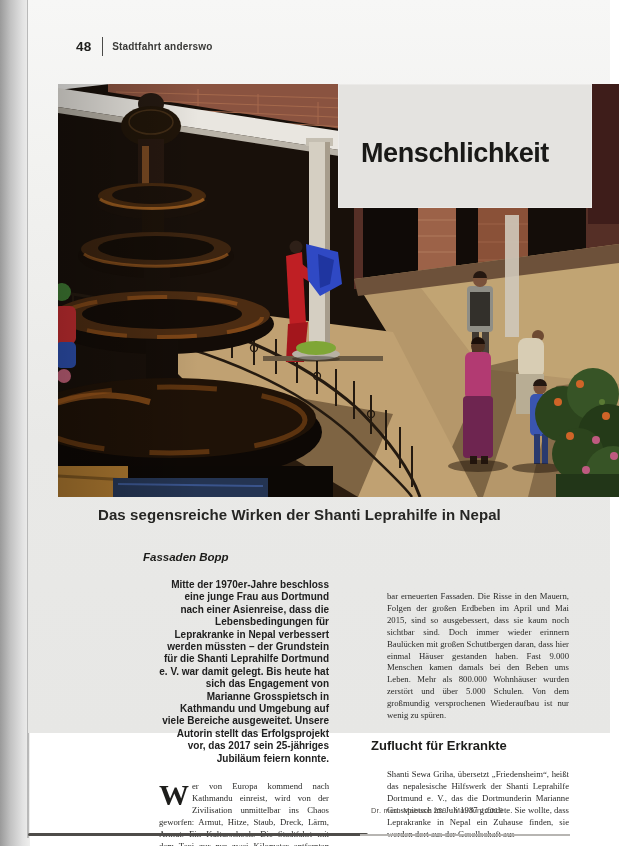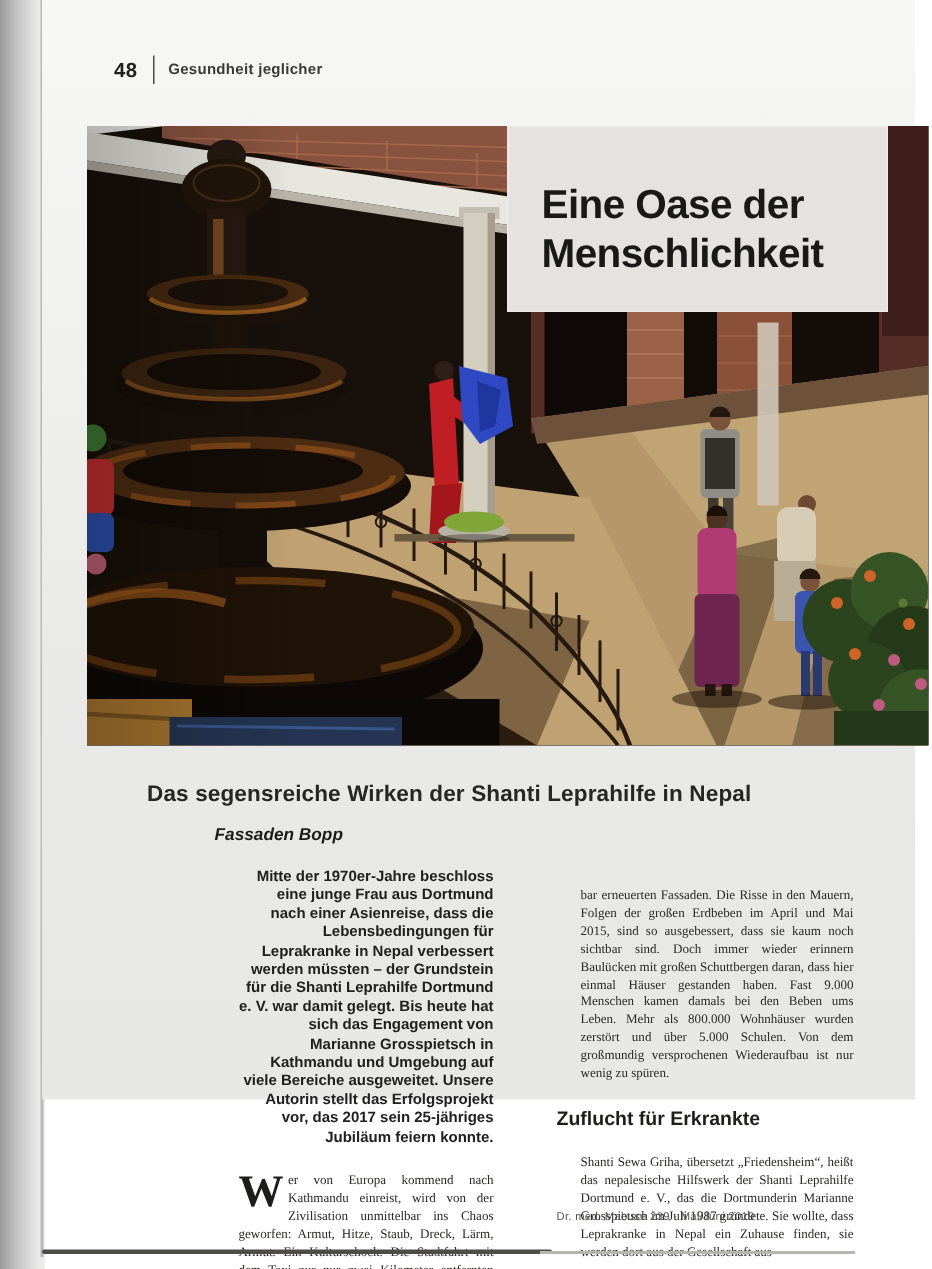--- a/index.html
+++ b/index.html
@@ -42,21 +42,21 @@
     position:absolute;left:280px;top:0;width:254px;height:124px;background:#e4e3e0;
     box-shadow:0 0 0 1px rgba(255,255,255,.25) inset;
     display:flex;flex-direction:column;justify-content:center;
     padding-left:23px;box-sizing:border-box;padding-top:14px;
   }
   .title-line{
     font-size:27px;line-height:33px;font-weight:bold;color:#191917;letter-spacing:-.4px;
   }
   
   .subtitle{
-    position:absolute;left:70px;top:521px;font-size:15px;font-weight:600;color:#262624;letter-spacing:.1px;text-align:center;
+    position:absolute;left:70px;top:506px;font-size:15px;font-weight:600;color:#262624;letter-spacing:.1px;text-align:center;
   }
   
   .col1{position:absolute;left:115px;top:551px;width:202px;}
   .col2{position:absolute;left:343px;top:575px;width:214px;}
   .author{
     font-style:italic;font-weight:bold;font-size:11.5px;color:#1c1c1a;margin:0 0 12px 0;
   }
   .intro{
     font-size:10px;line-height:12.4px;font-weight:bold;color:#202020;margin:16px;text-align:right;
   }
@@ -82,21 +82,21 @@
 </head>
 <body>
 
 <div class="scan-strip-left"></div>
 
 <div class="page">
 
   <div class="header">
     <span class="page-number">48</span>
     <span class="header-divider"></span>
-    <span class="section-label">Gesundheit jeglicher</span>
+    <span class="section-label">Stadtfahrt anderswo</span>
   </div>
 
   <div class="photo" title="Innenhof der Shanti Leprahilfe in Kathmandu: mehrstufiger Brunnen mit geschwungenem Geländer, Ziegelgebäude und Passanten">
     <svg width="561" height="413" viewBox="0 0 561 413">
 
       <rect x="0" y="0" width="561" height="413" fill="#18100a"></rect>
 
       <g>
         <rect x="296" y="0" width="265" height="205" fill="#552f26"></rect>
         <rect x="530" y="0" width="31" height="140" fill="#3e1d1a"></rect>
@@ -302,21 +302,20 @@
       <defs>
         <linearGradient id="vig" x1="0" y1="0" x2="1" y2="0">
           <stop offset="0" stop-color="#000000" stop-opacity=".25"></stop>
           <stop offset=".25" stop-color="#000000" stop-opacity="0"></stop>
         </linearGradient>
       </defs>
       <rect x="0" y="0" width="561" height="413" fill="url(#vig)"></rect>
     </svg>
 
     <div class="title-box">
-      <div class="title-line">Eine Oase der</div>
       <div class="title-line">Menschlichkeit</div>
     </div>
   </div>
 
   <div class="subtitle">Das segensreiche Wirken der Shanti Leprahilfe in Nepal</div>
 
   <div class="col1">
     <p class="author">Fassaden Bopp</p>
     <p class="intro">Mitte der 1970er-Jahre beschloss eine junge Frau aus Dortmund nach einer Asienreise, dass die Lebensbedingungen für Leprakranke in Nepal verbessert werden müssten – der Grundstein für die Shanti Leprahilfe Dortmund e. V. war damit gelegt. Bis heute hat sich das Engagement von Marianne Grosspietsch in Kathmandu und Umgebung auf viele Bereiche ausgeweitet. Unsere Autorin stellt das Erfolgsprojekt vor, das 2017 sein 25-jähriges Jubiläum feiern konnte.</p>
     <p class="bodytext para1"><span class="dropcap">W</span><span>er von Europa kommend nach Kathmandu einreist, wird von der Zivilisation unmittelbar ins Chaos geworfen: Armut, Hitze, Staub, Dreck, Lärm, Armut. Ein Kulturschock. Die Stadtfahrt mit dem Taxi zur nur zwei Kilometer entfernten Station der Shanti Leprahilfe führt vorbei an Bauwerken jeglicher Machart mit erkenn-</span></p>

